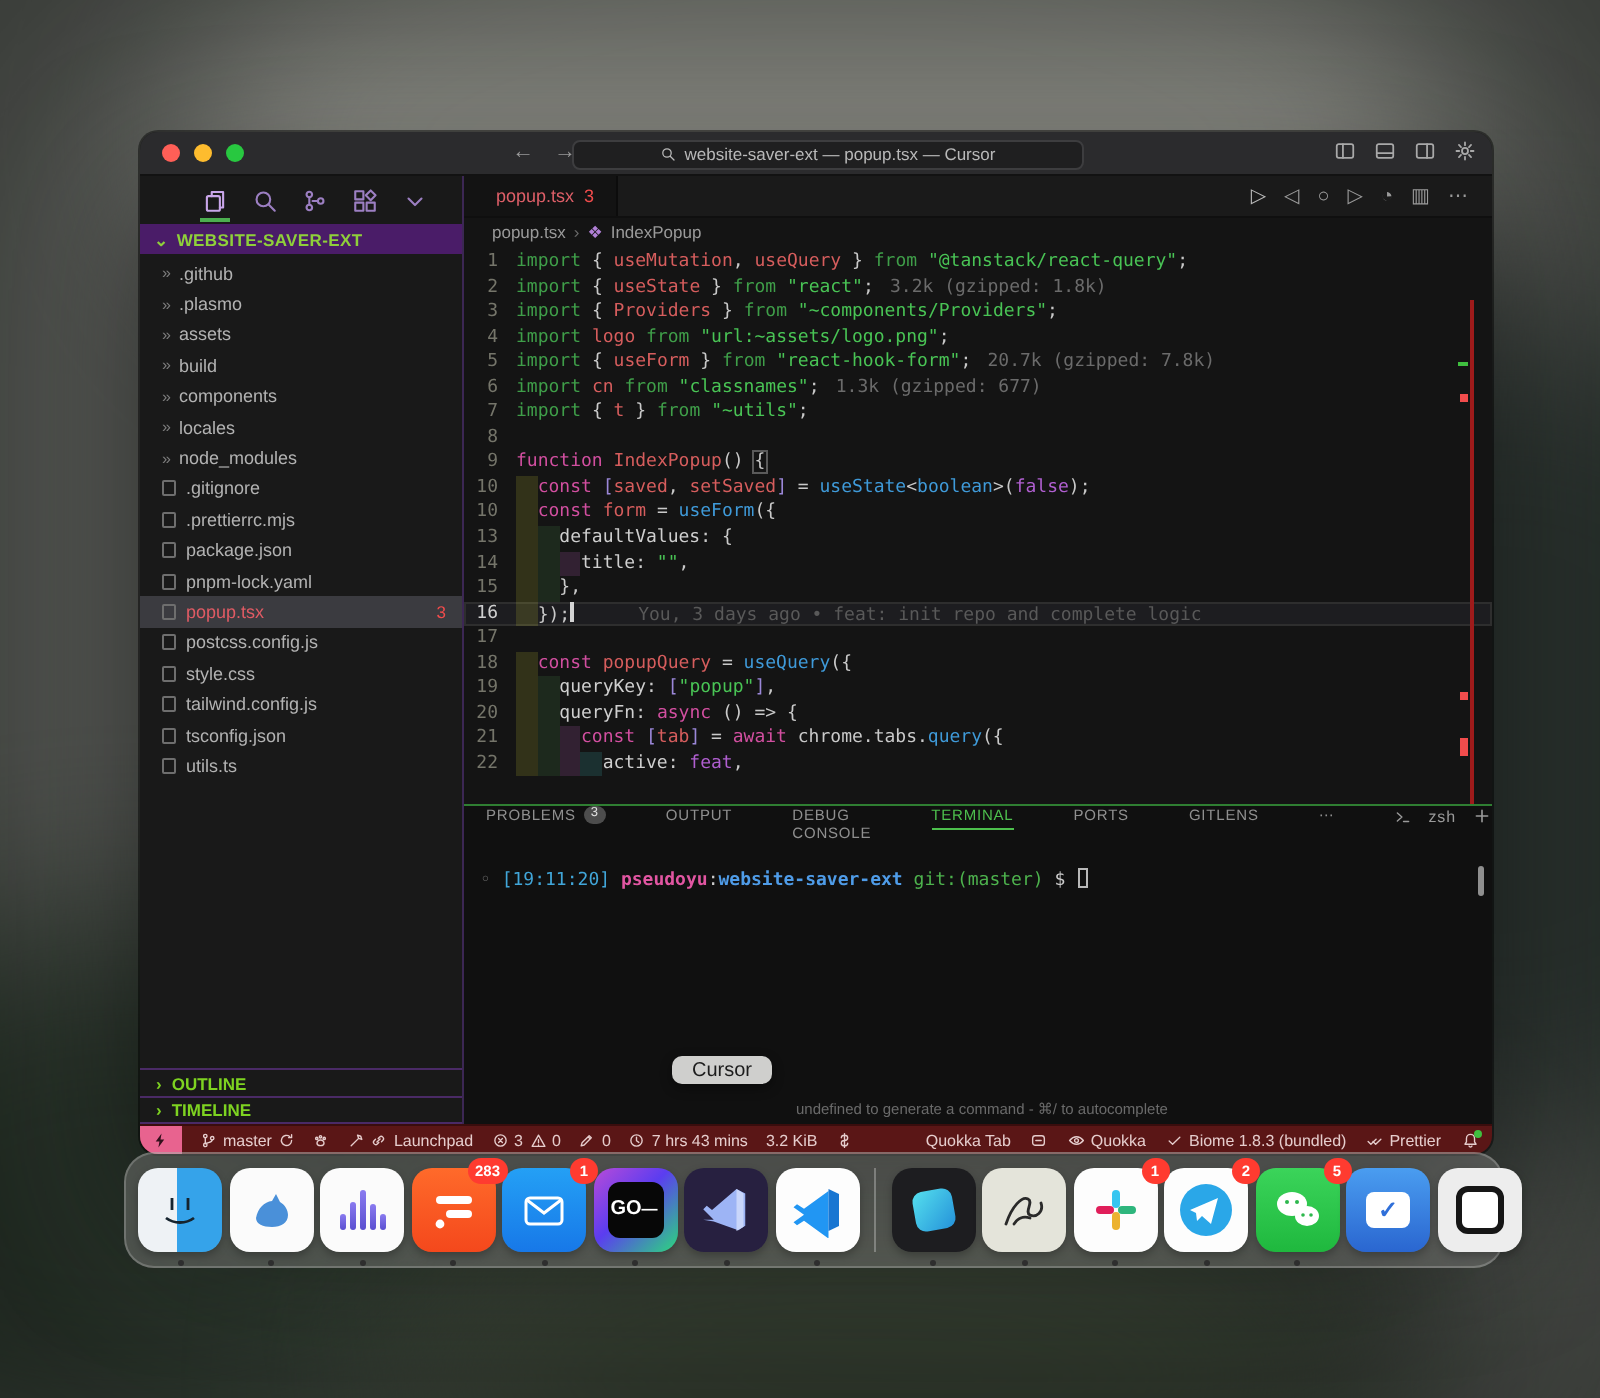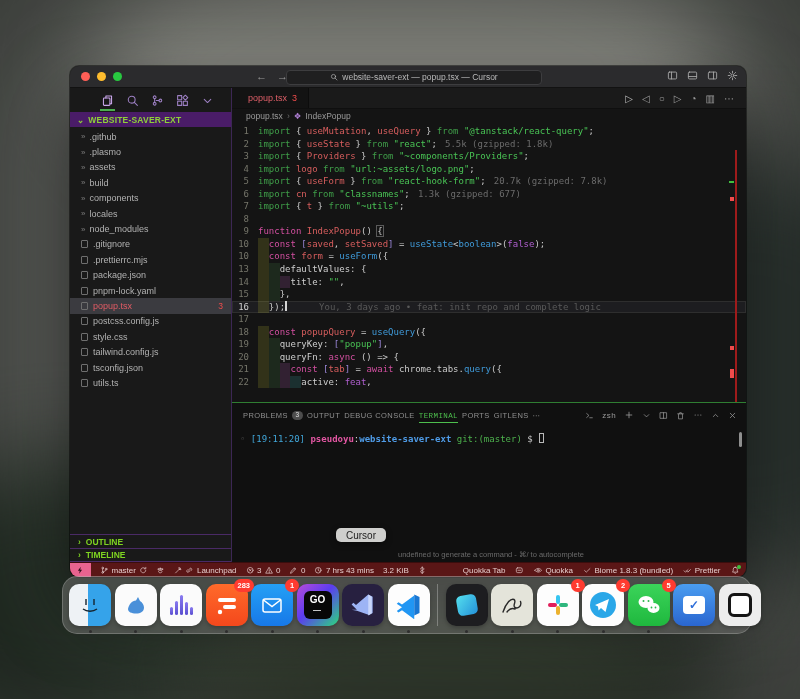--- a/index.html
+++ b/index.html
@@ -86,24 +86,24 @@
 
   .redline { position:absolute; right:9px; top:27px; height:284px; width:2px; background:#9e1b1b; }
   .ovmark { position:absolute; right:12px; width:5px; }
   .mk-g { height:2px; background:#3fbf3f; top:58px; }
   .mk-r1 { height:4px; background:#f14c4c; top:74px; width:4px; }
   .mk-r2 { height:4px; background:#f14c4c; top:223px; width:4px; }
   .mk-r3 { height:9px; background:#f14c4c; top:246px; width:4px; }
 
   
   .panel { flex:0 0 160px; border-top:1px solid #2f7e32; background:#101010; display:flex; flex-direction:column; position:relative; }
-  .ptabs { flex:0 0 17px; display:flex; align-items:flex-end; gap:4px; padding-left:11px;
+  .ptabs { flex:0 0 17px; display:flex; align-items:flex-start; gap:30px; padding-left:11px;
            font-size:7.5px; letter-spacing:.4px; color:#8f8f8f; }
   .ptab { display:flex; align-items:center; gap:4px; position:relative; }
-  .ptab.active { color:#4dbf4d;font-family:Liberation Mono, monospace; }
+  .ptab.active { color:#4dbf4d; }
   .ptab.active::after { content:""; position:absolute; left:0; right:0; bottom:-3px; height:1px; background:#4dbf4d; }
   .pbadge { background:#4d4d4d; color:#e0e0e0; border-radius:7px; font-size:6.5px; padding:0 3.5px; line-height:8.5px; }
   .pright { margin-left:auto; display:flex; align-items:center; gap:8px; padding-right:9px; color:#9a9a9a; font-size:8px; }
   .termbody { flex:1; font-family:"DejaVu Sans Mono", monospace; font-size:9px; color:#cccccc;
               padding:13px 0 0 8px; position:relative; }
   .tm-dim { color:#6a6a6a; } .tm-time { color:#41a6d9; } .tm-user { color:#e256a2; font-weight:bold; }
   .tm-dir { color:#4f9ce8; font-weight:bold; } .tm-git { color:#4db24d; } .tm-pl { color:#cccccc; }
   .tcursor { display:inline-block; width:5px; height:10px; border:1px solid #b9b9b9; vertical-align:-1.5px; margin-left:1px; }
   .hint { position:absolute; bottom:3px; left:166px; font-family:"Liberation Sans", sans-serif;
           font-size:7.5px; color:#6a6a6a; }
@@ -134,21 +134,21 @@
   .ddot { position:absolute; left:50%; bottom:-7px; width:3px; height:3px; margin-left:-1.5px;
           border-radius:50%; background:#2e2e2e; }
   .tooltip { position:absolute; left:336px; top:528px; background:#cfcfcd; color:#1c1c1c;
              font-size:10px; padding:1.5px 10px; border-radius:5px; z-index:10;
              box-shadow:0 2px 6px rgba(0,0,0,.4); }
 
   
   .bars { display:flex; align-items:flex-end; gap:2px; }
   .bars i { display:block; width:3px; border-radius:2px; background:linear-gradient(180deg,#8a7bf0,#5a4fd0); }
   .go-in { width:28px; height:28px; background:#070707; border-radius:6px; color:#fff; font-size:10px;
-           font-weight:bold; display:flex; flex-direction:column; align-items:center; justify-content:center; line-height:10px; }
+           font-weight:bold; display:flex; align-items:center; justify-content:center; line-height:10px; }
   .go-in span:last-child { font-size:8px; letter-spacing:1px; }
   .teal-card { width:20px; height:20px; border-radius:5px; background:linear-gradient(135deg,#55e0ee,#2491d9); transform:rotate(-10deg); }
   .things-box { width:22px; height:18px; background:#fff; border-radius:4px; display:flex; align-items:center;
                 justify-content:center; color:#2f6fd9; font-size:12px; font-weight:bold; }
   .note-box { width:24px; height:24px; border:3px solid #161616; border-radius:6px; background:#fff; }
   svg { display:block; }
 </style>
 </head>
 <body>
 
@@ -357,21 +357,21 @@
         <span class="bc-sym">❖</span>
         <span>IndexPopup</span>
       </div>
       <div class="codewrap" id="codewrap">
         <div class="redline"></div>
         <div class="ovmark mk-g"></div>
         <div class="ovmark mk-r1"></div>
         <div class="ovmark mk-r2"></div>
         <div class="ovmark mk-r3"></div>
       <div class="cline"><span class="lnum">1</span><span class="lcontent"><span class="t-im">import </span><span class="t-pu">{ </span><span class="t-id">useMutation</span><span class="t-pu">, </span><span class="t-id">useQuery</span><span class="t-pu"> } </span><span class="t-im">from </span><span class="t-st">"@tanstack/react-query"</span><span class="t-pu">;</span></span></div>
-          <div class="cline"><span class="lnum">2</span><span class="lcontent"><span class="t-im">import </span><span class="t-pu">{ </span><span class="t-id">useState</span><span class="t-pu"> } </span><span class="t-im">from </span><span class="t-st">"react"</span><span class="t-pu">;</span><span class="ann">5.5k (gzipped: 1.8k)</span></span></div>
+          <div class="cline"><span class="lnum">2</span><span class="lcontent"><span class="t-im">import </span><span class="t-pu">{ </span><span class="t-id">useState</span><span class="t-pu"> } </span><span class="t-im">from </span><span class="t-st">"react"</span><span class="t-pu">;</span><span class="ann">3.2k (gzipped: 1.8k)</span></span></div>
           <div class="cline"><span class="lnum">3</span><span class="lcontent"><span class="t-im">import </span><span class="t-pu">{ </span><span class="t-id">Providers</span><span class="t-pu"> } </span><span class="t-im">from </span><span class="t-st">"~components/Providers"</span><span class="t-pu">;</span></span></div>
           <div class="cline"><span class="lnum">4</span><span class="lcontent"><span class="t-im">import </span><span class="t-id">logo</span><span class="t-im"> from </span><span class="t-st">"url:~assets/logo.png"</span><span class="t-pu">;</span></span></div>
           <div class="cline"><span class="lnum">5</span><span class="lcontent"><span class="t-im">import </span><span class="t-pu">{ </span><span class="t-id">useForm</span><span class="t-pu"> } </span><span class="t-im">from </span><span class="t-st">"react-hook-form"</span><span class="t-pu">;</span><span class="ann">20.7k (gzipped: 7.8k)</span></span></div>
           <div class="cline"><span class="lnum">6</span><span class="lcontent"><span class="t-im">import </span><span class="t-id">cn</span><span class="t-im"> from </span><span class="t-st">"classnames"</span><span class="t-pu">;</span><span class="ann">1.3k (gzipped: 677)</span></span></div>
           <div class="cline"><span class="lnum">7</span><span class="lcontent"><span class="t-im">import </span><span class="t-pu">{ </span><span class="t-id">t</span><span class="t-pu"> } </span><span class="t-im">from </span><span class="t-st">"~utils"</span><span class="t-pu">;</span></span></div>
           <div class="cline"><span class="lnum">8</span><span class="lcontent"></span></div>
           <div class="cline"><span class="lnum">9</span><span class="lcontent"><span class="t-kw">function </span><span class="t-id">IndexPopup</span><span class="t-pu">() </span><span class="t-bm">{</span></span></div>
           <div class="cline"><span class="lnum">10</span><span class="lcontent"><span class="indb ind0"></span><span class="t-kw">const </span><span class="t-br">[</span><span class="t-id">saved</span><span class="t-pu">, </span><span class="t-id">setSaved</span><span class="t-br">]</span><span class="t-pu"> = </span><span class="t-fn">useState</span><span class="t-pu">&lt;</span><span class="t-ty">boolean</span><span class="t-pu">&gt;(</span><span class="t-bo">false</span><span class="t-pu">);</span></span></div>
           <div class="cline"><span class="lnum">10</span><span class="lcontent"><span class="indb ind0"></span><span class="t-kw">const </span><span class="t-id">form</span><span class="t-pu"> = </span><span class="t-fn">useForm</span><span class="t-pu">({</span></span></div>
           <div class="cline"><span class="lnum">13</span><span class="lcontent"><span class="indb ind0"></span><span class="indb ind1"></span><span class="t-pr">defaultValues</span><span class="t-pu">: {</span></span></div>

